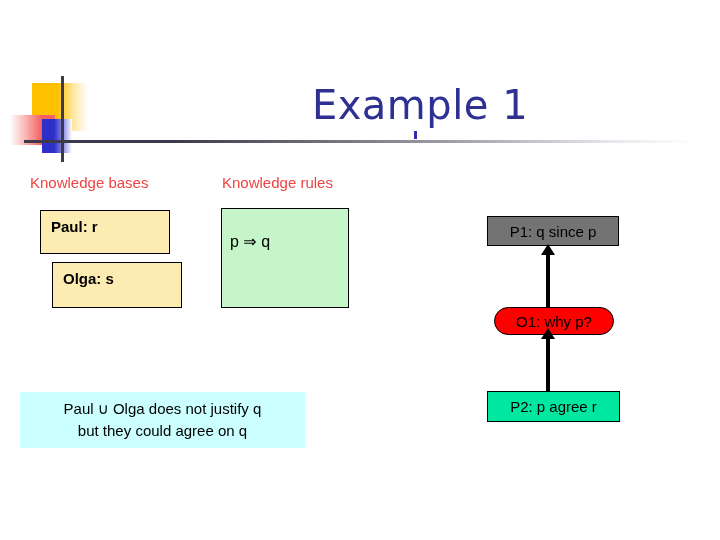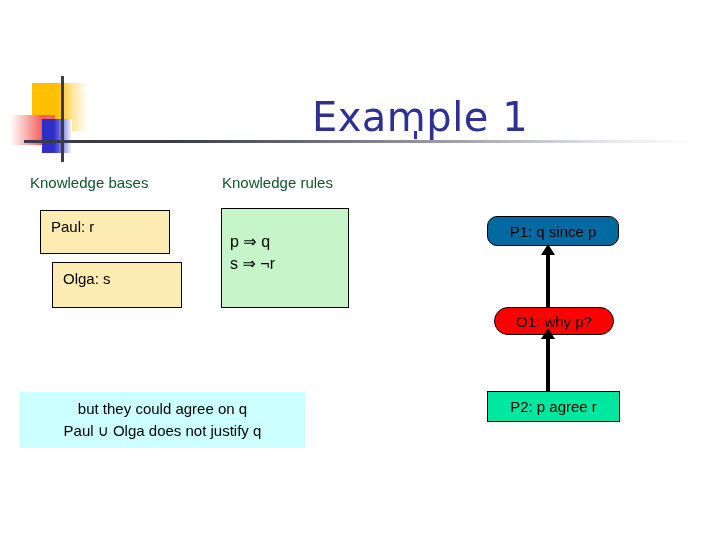--- a/index.html
+++ b/index.html
@@ -84,45 +84,45 @@
     position: absolute;
     left: 160px;
     top: 82px;
     width: 520px;
     text-align: center;
     font-size: 40px;
     color: #2E3192;
     font-family: "DejaVu Sans", sans-serif;
     letter-spacing: 0.5px;
     white-space: nowrap;
-    margin-top: 12px;
   }
 
   
   .col-head {
     position: absolute;
     font-size: 15px;
-    color: #14532d;
+    color: #ef4444;
     white-space: nowrap;
   }
   .col-head.kb   { left: 30px;  top: 174px; }
   .col-head.rules{ left: 222px; top: 174px; }
 
   
   .box {
     position: absolute;
     box-sizing: border-box;
     border: 1px solid #000000;
     font-size: 15px;
     color: #000000;
     line-height: 1.45;
   }
   .box.kb {
     background: #FDECB2;
     padding: 5px 0 0 10px;
+    font-weight: bold;
   }
   .kb1 { left: 40px; top: 210px; width: 130px; height: 44px; }
   .kb2 { left: 52px; top: 262px; width: 130px; height: 46px; }
 
   .rules-box {
     position: absolute;
     box-sizing: border-box;
     left: 221px;
     top: 208px;
     width: 128px;
@@ -142,22 +142,21 @@
     border: 1px solid #000000;
     font-size: 15px;
     color: #000000;
     display: flex;
     align-items: center;
     justify-content: center;
     white-space: nowrap;
   }
   .node.p1 {
     left: 487px; top: 216px; width: 132px; height: 30px;
-    background: #0369a1;
-    border-radius: 10px;
+    background: #737373;
   }
   .node.o1 {
     left: 494px; top: 307px; width: 120px; height: 28px;
     background: #FF0000;
     border-radius: 14px;
   }
   .node.p2 {
     left: 487px; top: 391px; width: 133px; height: 31px;
     background: #00E8A0;
   }
@@ -218,30 +217,29 @@
   <div class="title">Example 1</div>
 
   <div class="col-head kb">Knowledge bases</div>
   <div class="col-head rules">Knowledge rules</div>
 
   <div class="box kb kb1">Paul: r</div>
   <div class="box kb kb2">Olga: s</div>
 
   <div class="rules-box">
     <div>p ⇒ q</div>
-    <div>s ⇒ ¬r</div>
   </div>
 
   <div class="node p1">P1: q since p</div>
   <div class="node o1">O1: why p?</div>
   <div class="node p2">P2: p agree r</div>
 
   <div class="arrow-shaft arrow1-shaft"></div>
   <div class="arrow-head arrow1-head"></div>
   <div class="arrow-shaft arrow2-shaft"></div>
   <div class="arrow-head arrow2-head"></div>
 
   <div class="conclusion">
+    <div>Paul ∪ Olga does not justify q</div>
     <div>but they could agree on q</div>
-    <div>Paul ∪ Olga does not justify q</div>
   </div>
 
 </div>
 
 </body></html>

